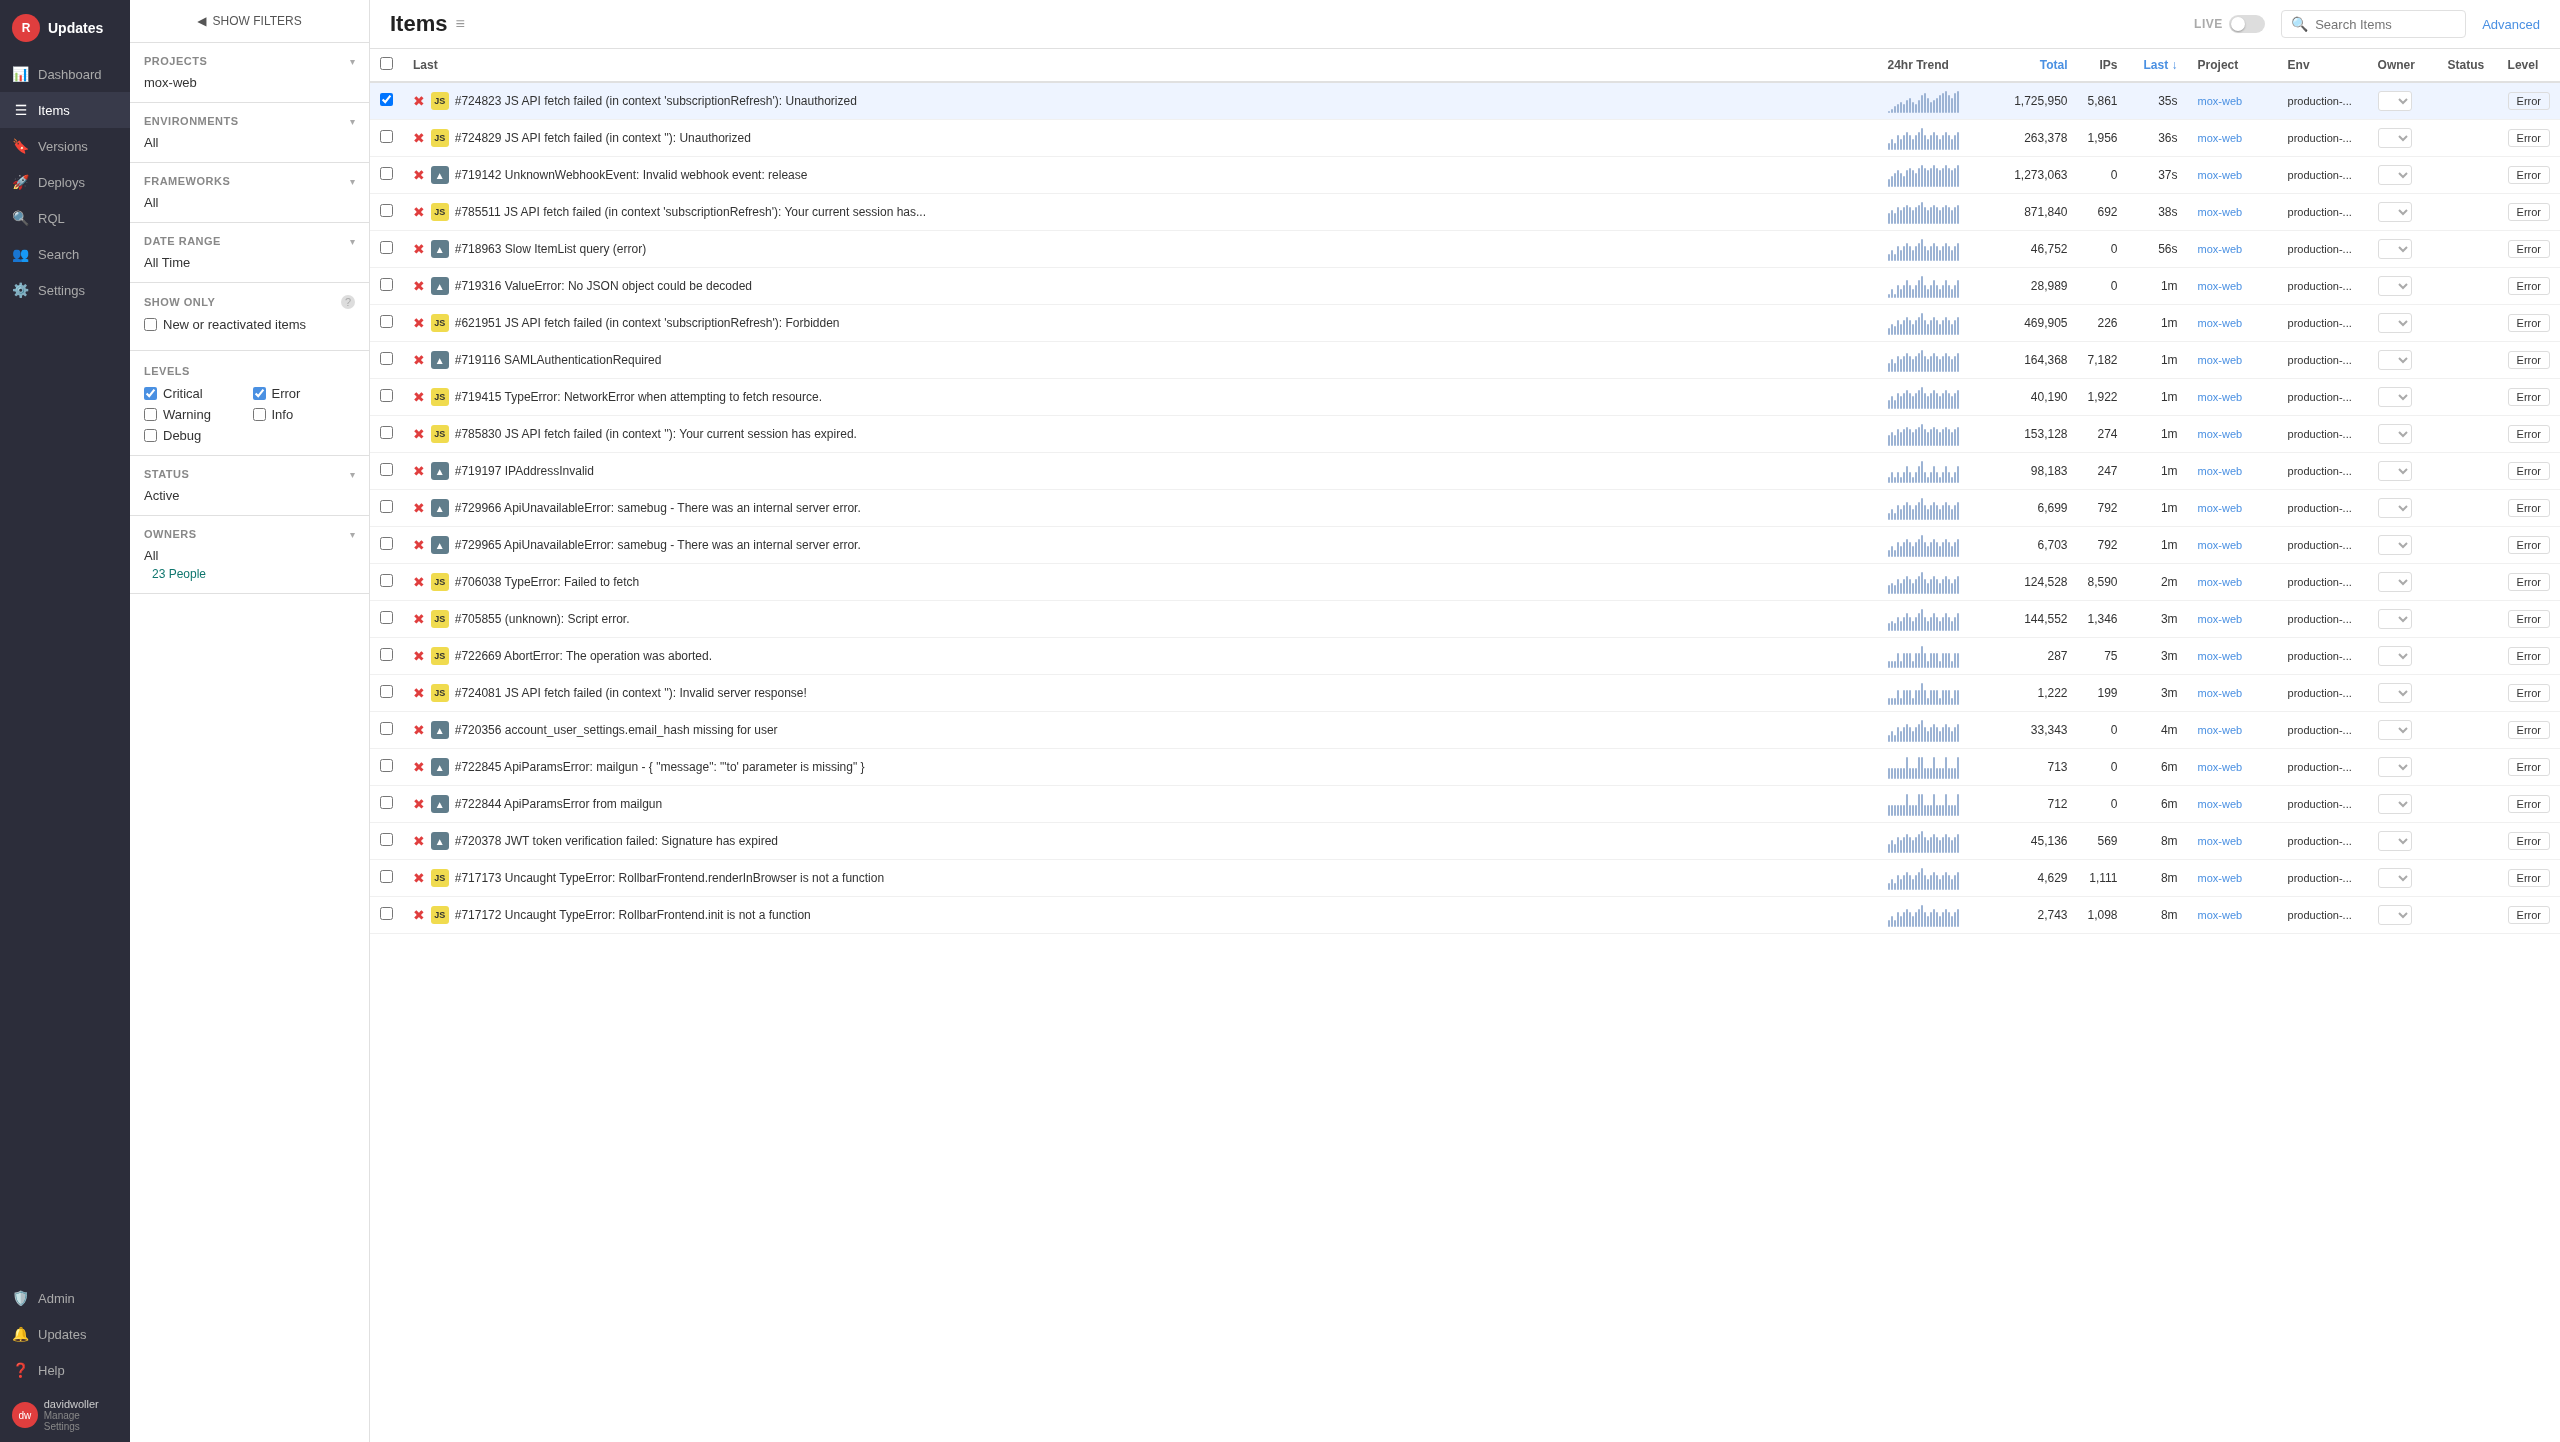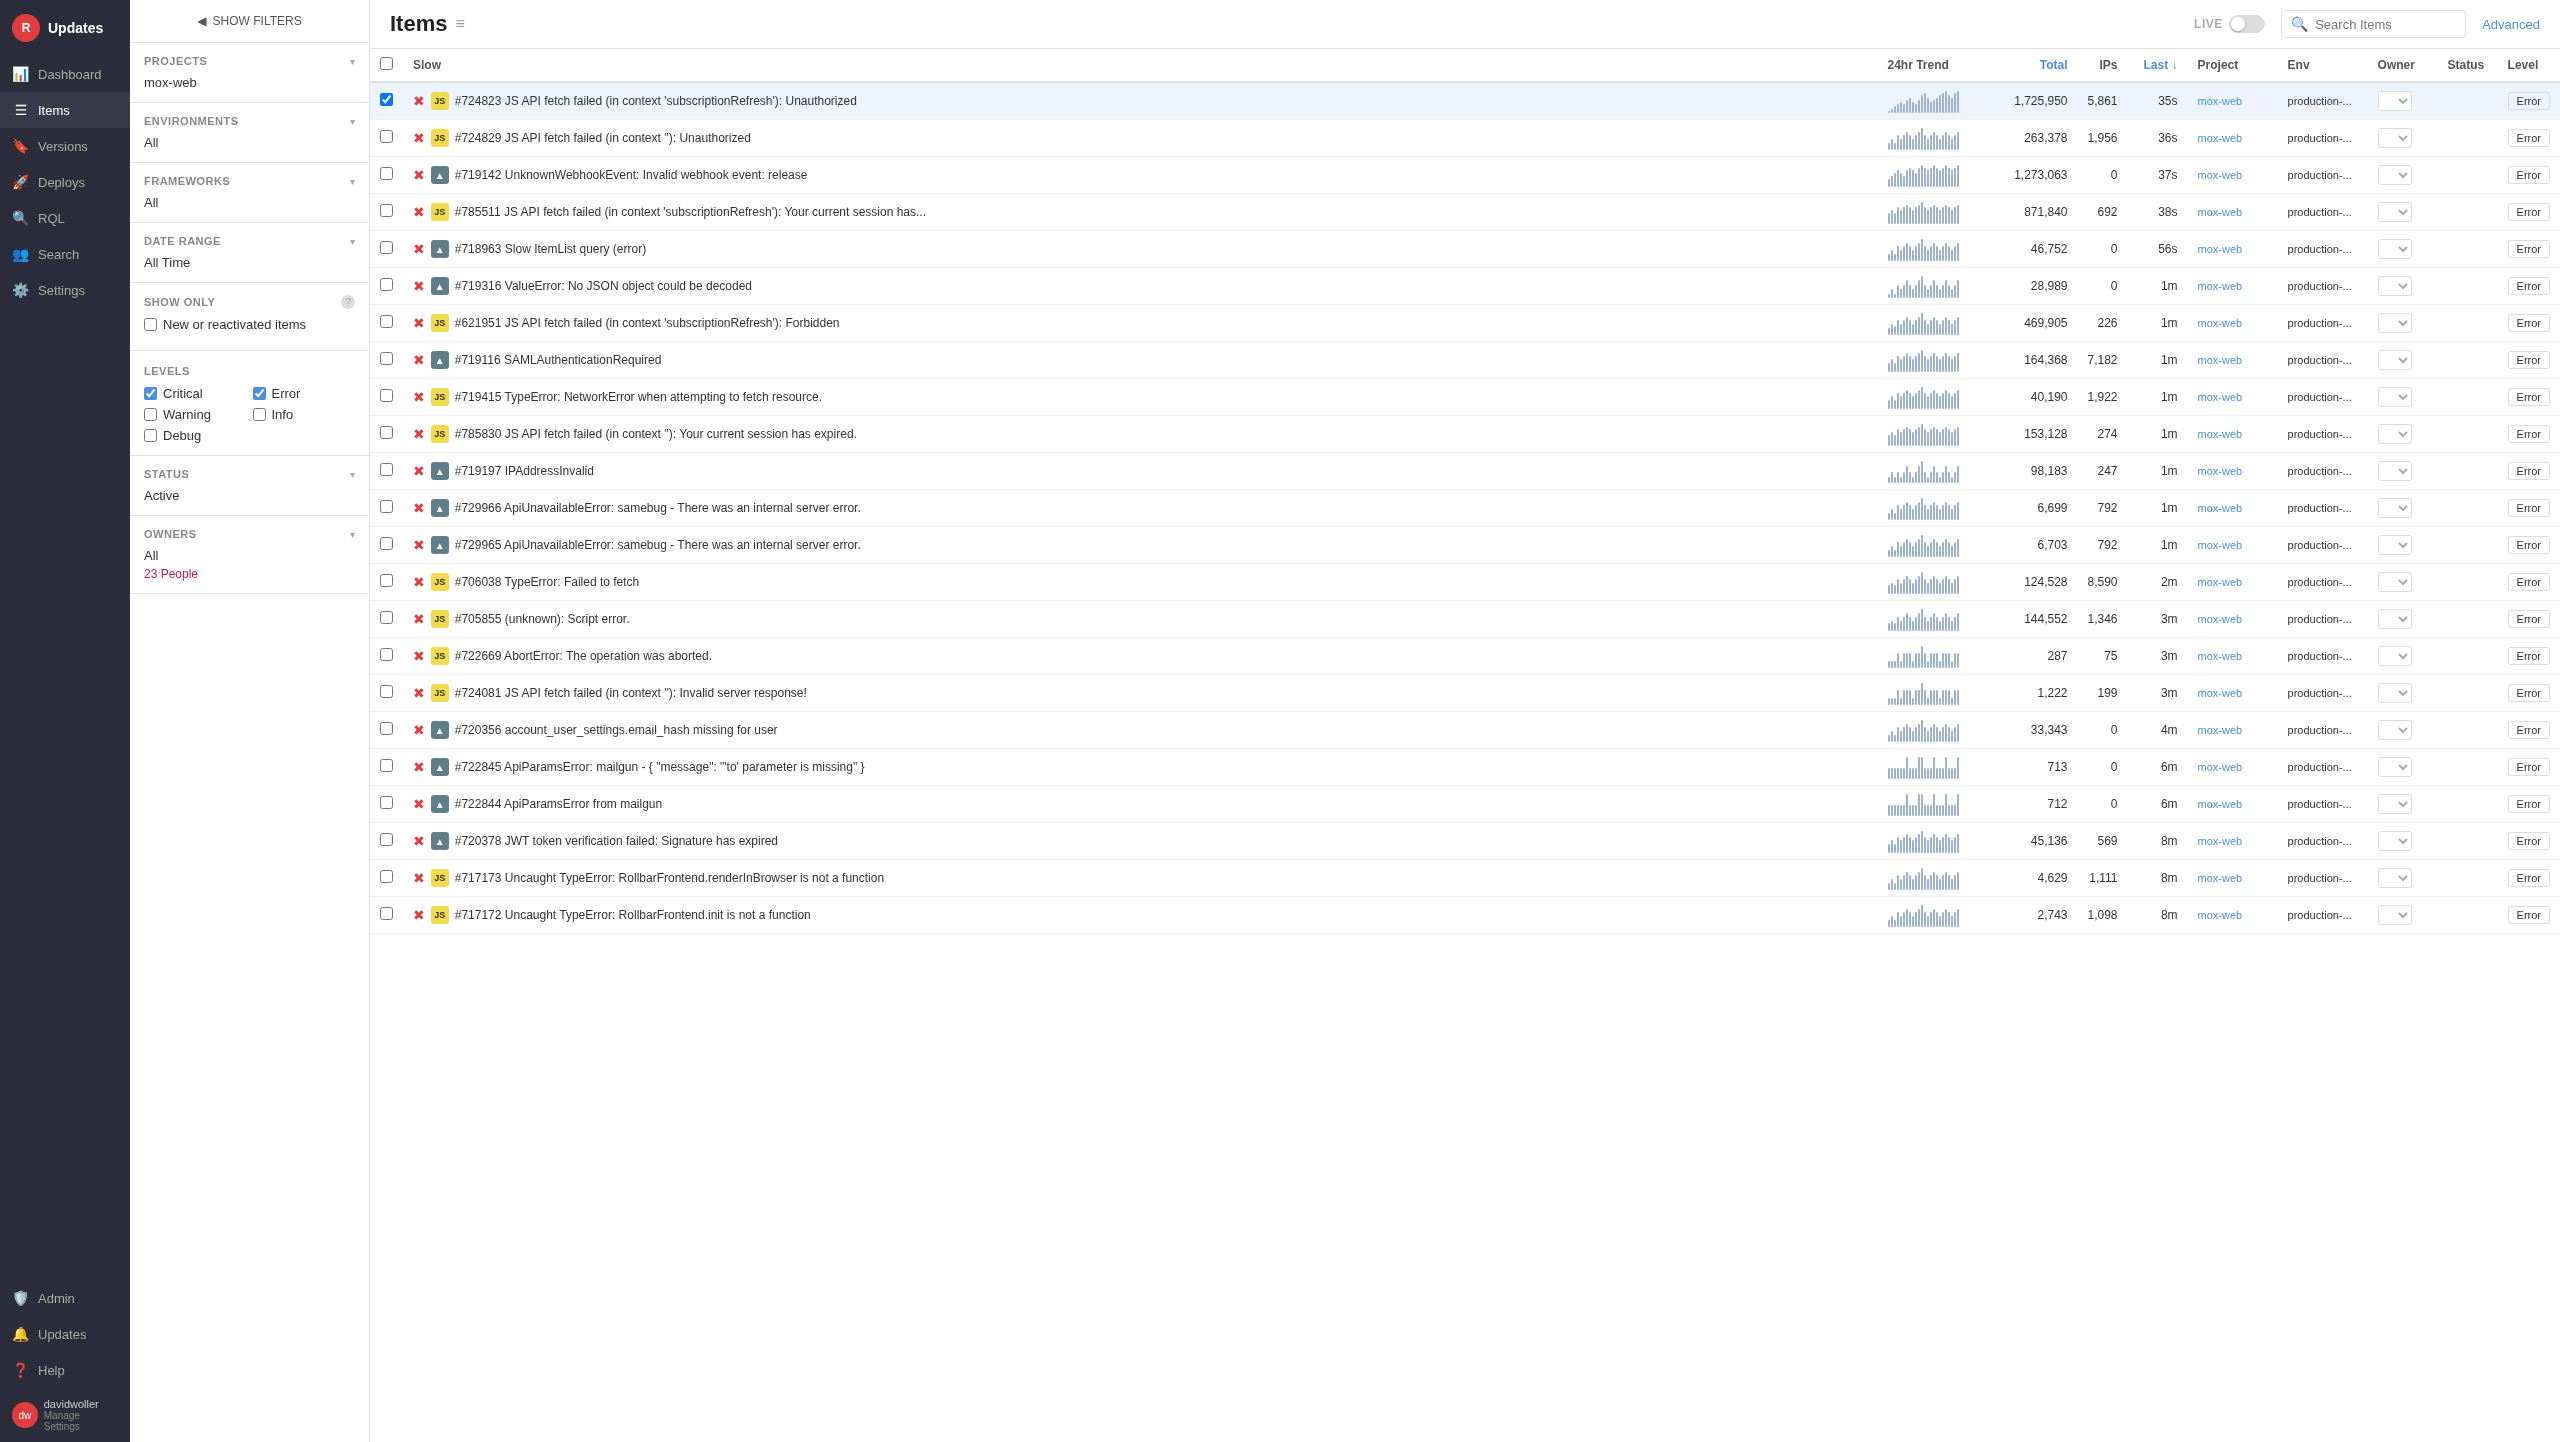--- a/index.html
+++ b/index.html
@@ -277,21 +277,21 @@
     </div>
     <div class="filter-value">Active</div>
   </div>
 
   <div class="filter-section">
     <div class="filter-section-header">
       <span class="filter-label">OWNERS</span>
       <span class="filter-dropdown-icon">▾</span>
     </div>
     <div class="filter-value">All</div>
-    <div style="font-size:12px;color:#be185d;margin-top:4px;">23 People</div>
+    <div style="font-size:12px;color:#0f766e;margin-top:4px;margin-left:8px;">23 People</div>
   </div>
 </aside>
 
 <div class="main-content">
 
   <div class="main-header">
     <div class="page-title-area">
       <h1 class="page-title">Items</h1>
       <span class="list-icon">≡</span>
     </div>
@@ -310,21 +310,21 @@
     </div>
   </div>
 
   <div class="table-container">
     <table class="items-table">
       <thead>
         <tr>
           <th class="col-check">
             <input type="checkbox" style="">
           </th>
-          <th class="col-item">Slow</th>
+          <th class="col-item">Last</th>
           <th class="col-trend">24hr Trend</th>
           <th class="col-total right sortable" style="color:#4a90e2;cursor:pointer;">Total</th>
           <th class="col-ips right">IPs</th>
           <th class="col-last right sortable" style="color:#4a90e2;cursor:pointer;">Last ↓</th>
           <th class="col-project">Project</th>
           <th class="col-env">Env</th>
           <th class="col-owner">Owner</th>
           <th class="col-status">Status</th>
           <th class="col-level">Level</th>
         </tr>

